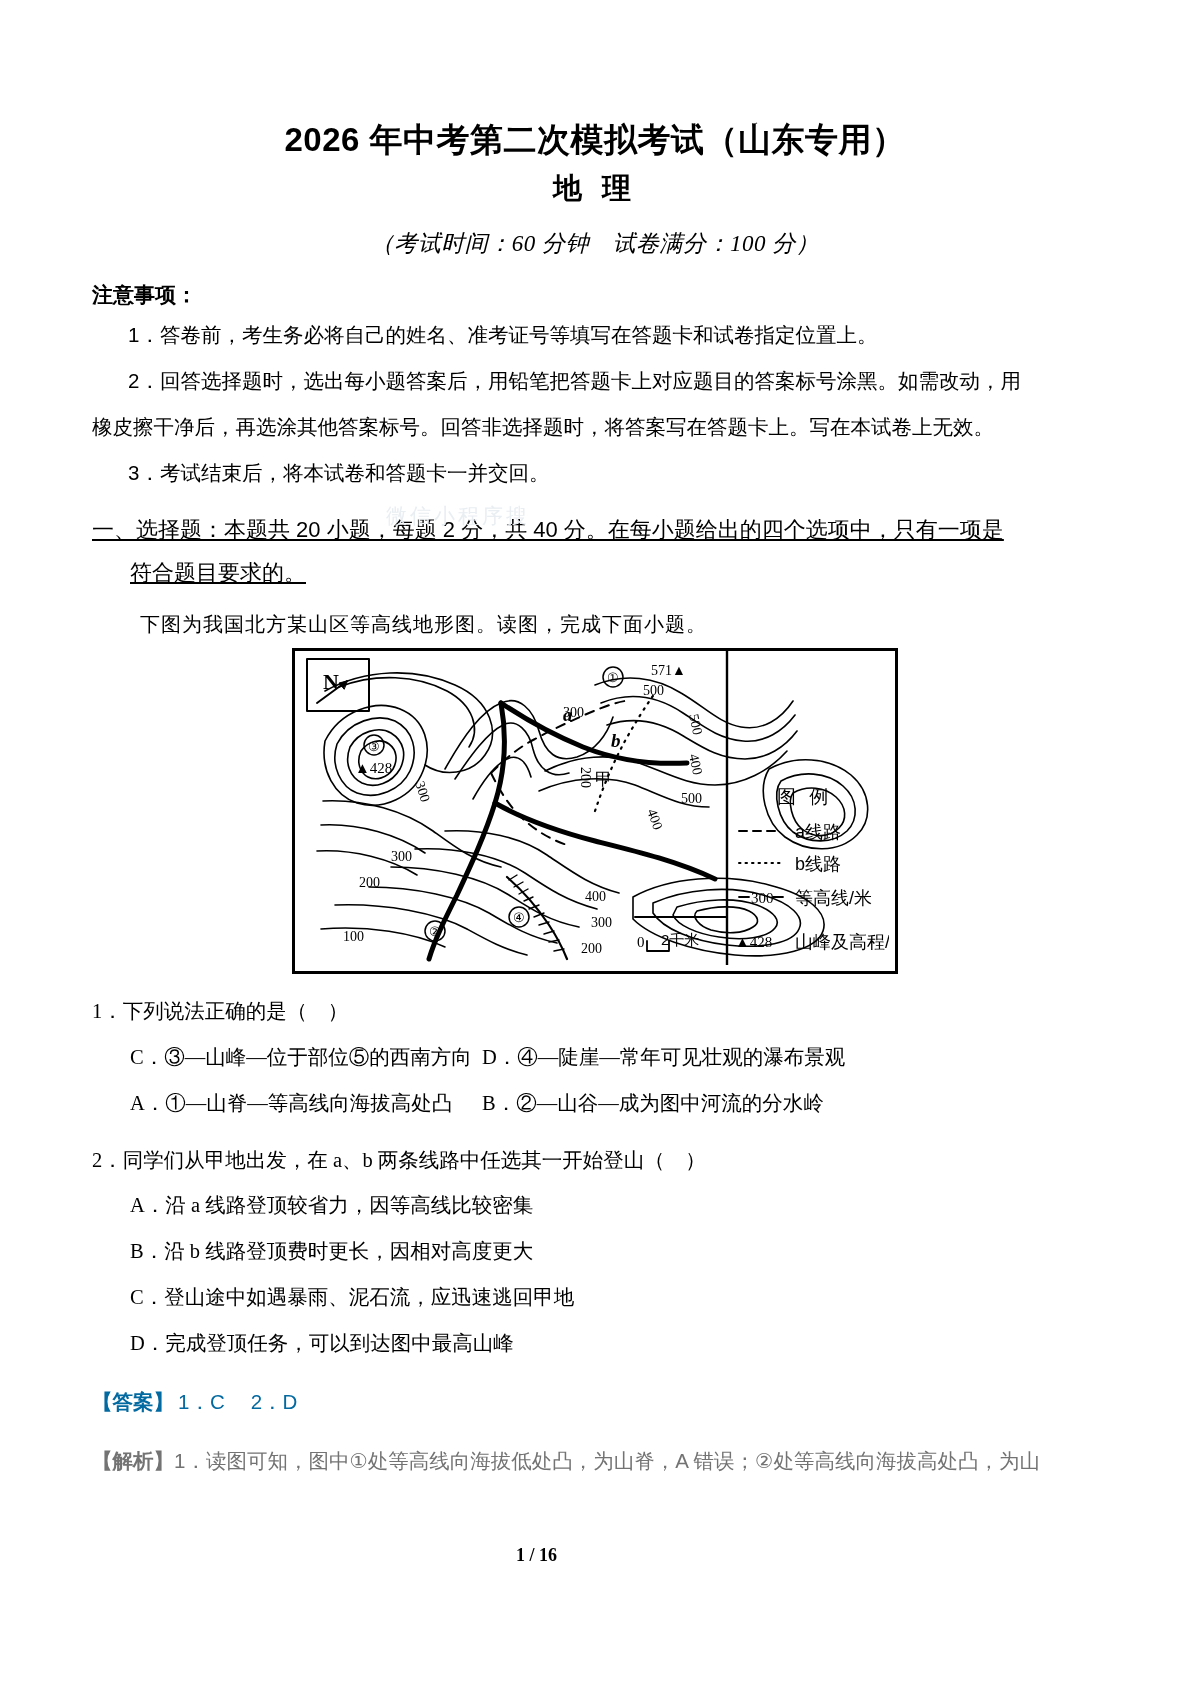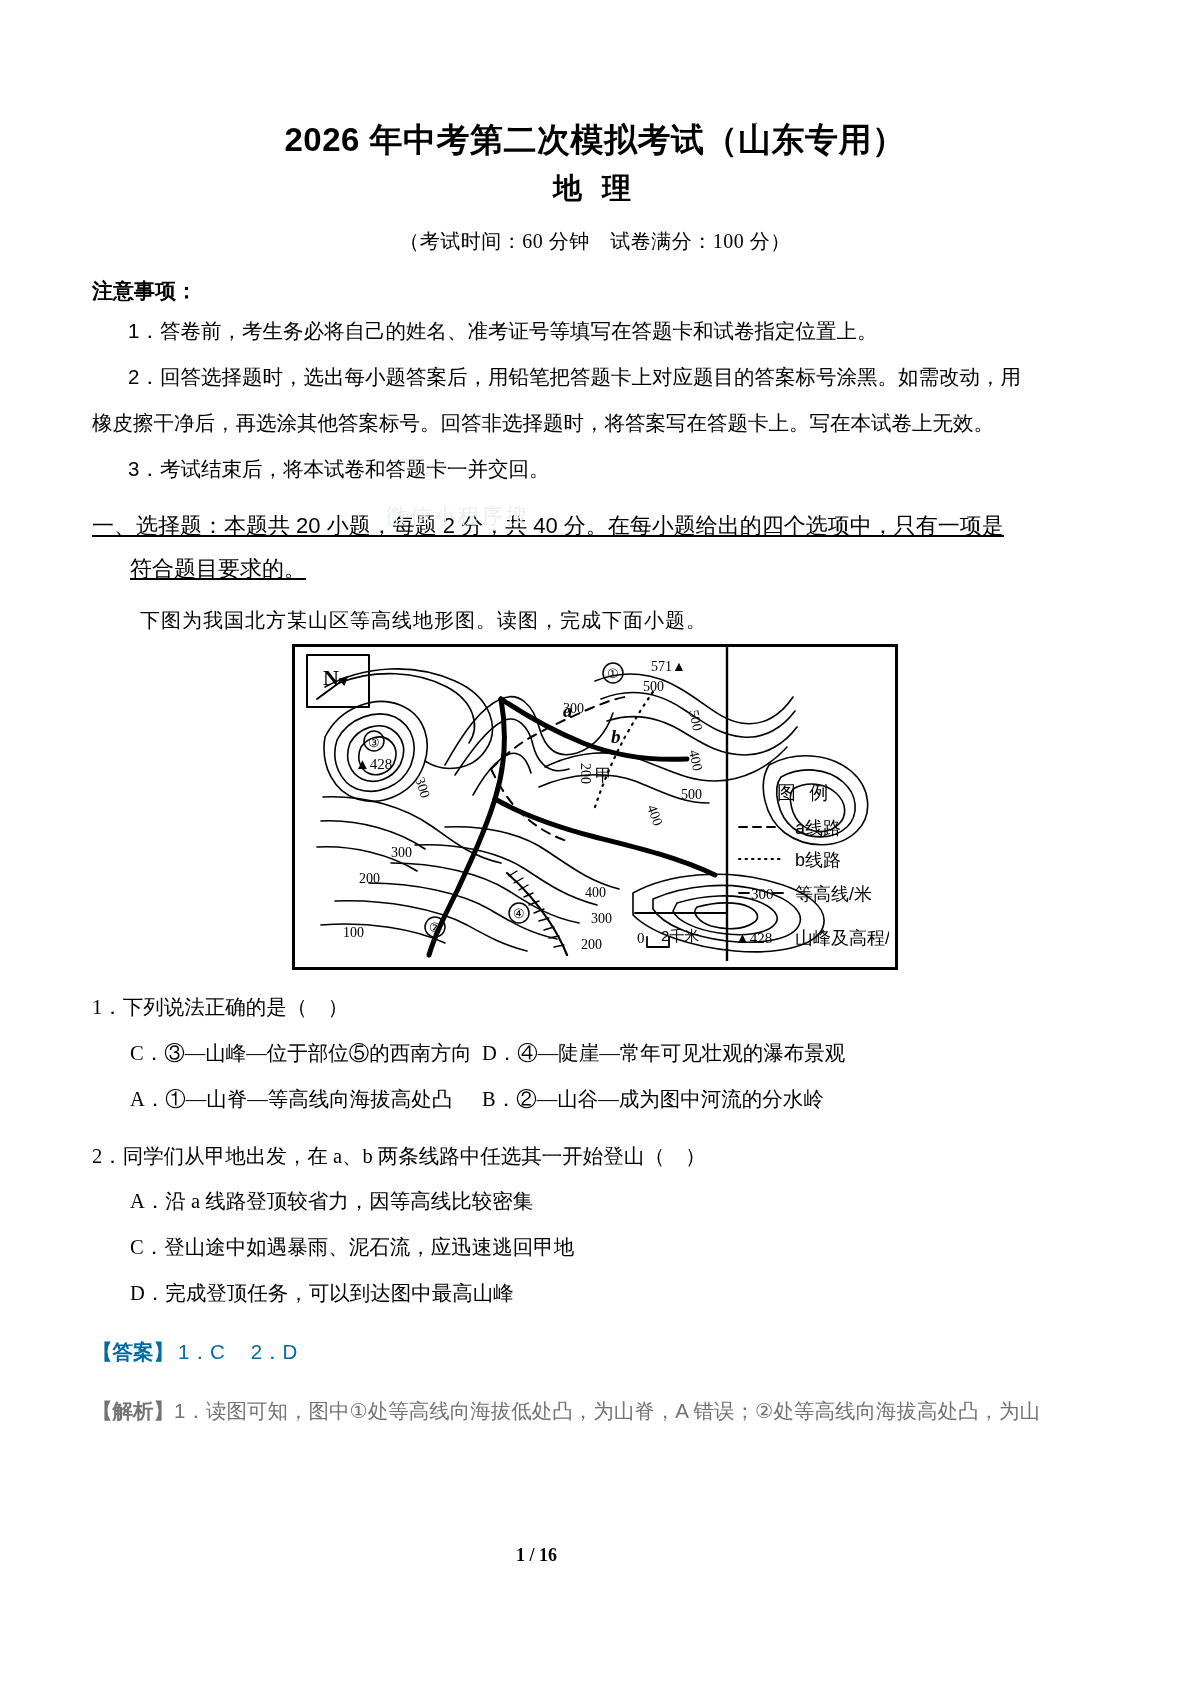--- a/index.html
+++ b/index.html
@@ -42,24 +42,25 @@
     text-align: center;
     font-size: 29px;
     font-weight: bold;
     line-height: 1.5;
     margin-top: 4px;
     letter-spacing: 6px;
     font-family: "Liberation Sans", "DejaVu Sans", sans-serif;
   }
   .doc-meta {
     text-align: center;
-    font-size: 20px;
+    font-size: 23px;
     margin-top: 18px;
     font-family: "Liberation Serif", "DejaVu Serif", serif;
     letter-spacing: 0.5px;
+    font-style: italic;
   }
 
   
   .notice-heading {
     font-size: 21px;
     font-weight: bold;
     margin-top: 22px;
     font-family: "Liberation Sans", "DejaVu Sans", sans-serif;
   }
   .notice-item {
@@ -332,20 +333,21 @@
         <span class="opt opt-a">C．③—山峰—位于部位⑤的西南方向</span><span class="opt">D．④—陡崖—常年可见壮观的瀑布景观</span>
       </span>
       <span class="opt-row">
         <span class="opt opt-a">A．①—山脊—等高线向海拔高处凸</span><span class="opt">B．②—山谷—成为图中河流的分水岭</span>
       </span>
     </div>
 
     <div class="question">
       <span class="q-stem"><span>2．</span><span>同学们从甲地出发，在 a、b 两条线路中任选其一开始登山（　）</span></span>
       <span class="opt-single">A．沿 a 线路登顶较省力，因等高线比较密集</span>
+      <span class="opt-single">B．沿 b 线路登顶费时更长，因相对高度更大</span>
       <span class="opt-single">C．登山途中如遇暴雨、泥石流，应迅速逃回甲地</span>
       <span class="opt-single">D．完成登顶任务，可以到达图中最高山峰</span>
     </div>
 
     <div class="answer-line" style="color:#0369a1">
       <span class="tag">【答案】</span><span class="ans-items">1．C</span><span class="ans-gap"></span><span>2．D</span>
     </div>
 
     <div class="analysis-line" style="color:#737373">
       <span class="tag">【解析】</span><span>1．读图可知，图中①处等高线向海拔低处凸，为山脊，A 错误；②处等高线向海拔高处凸，为山</span>

